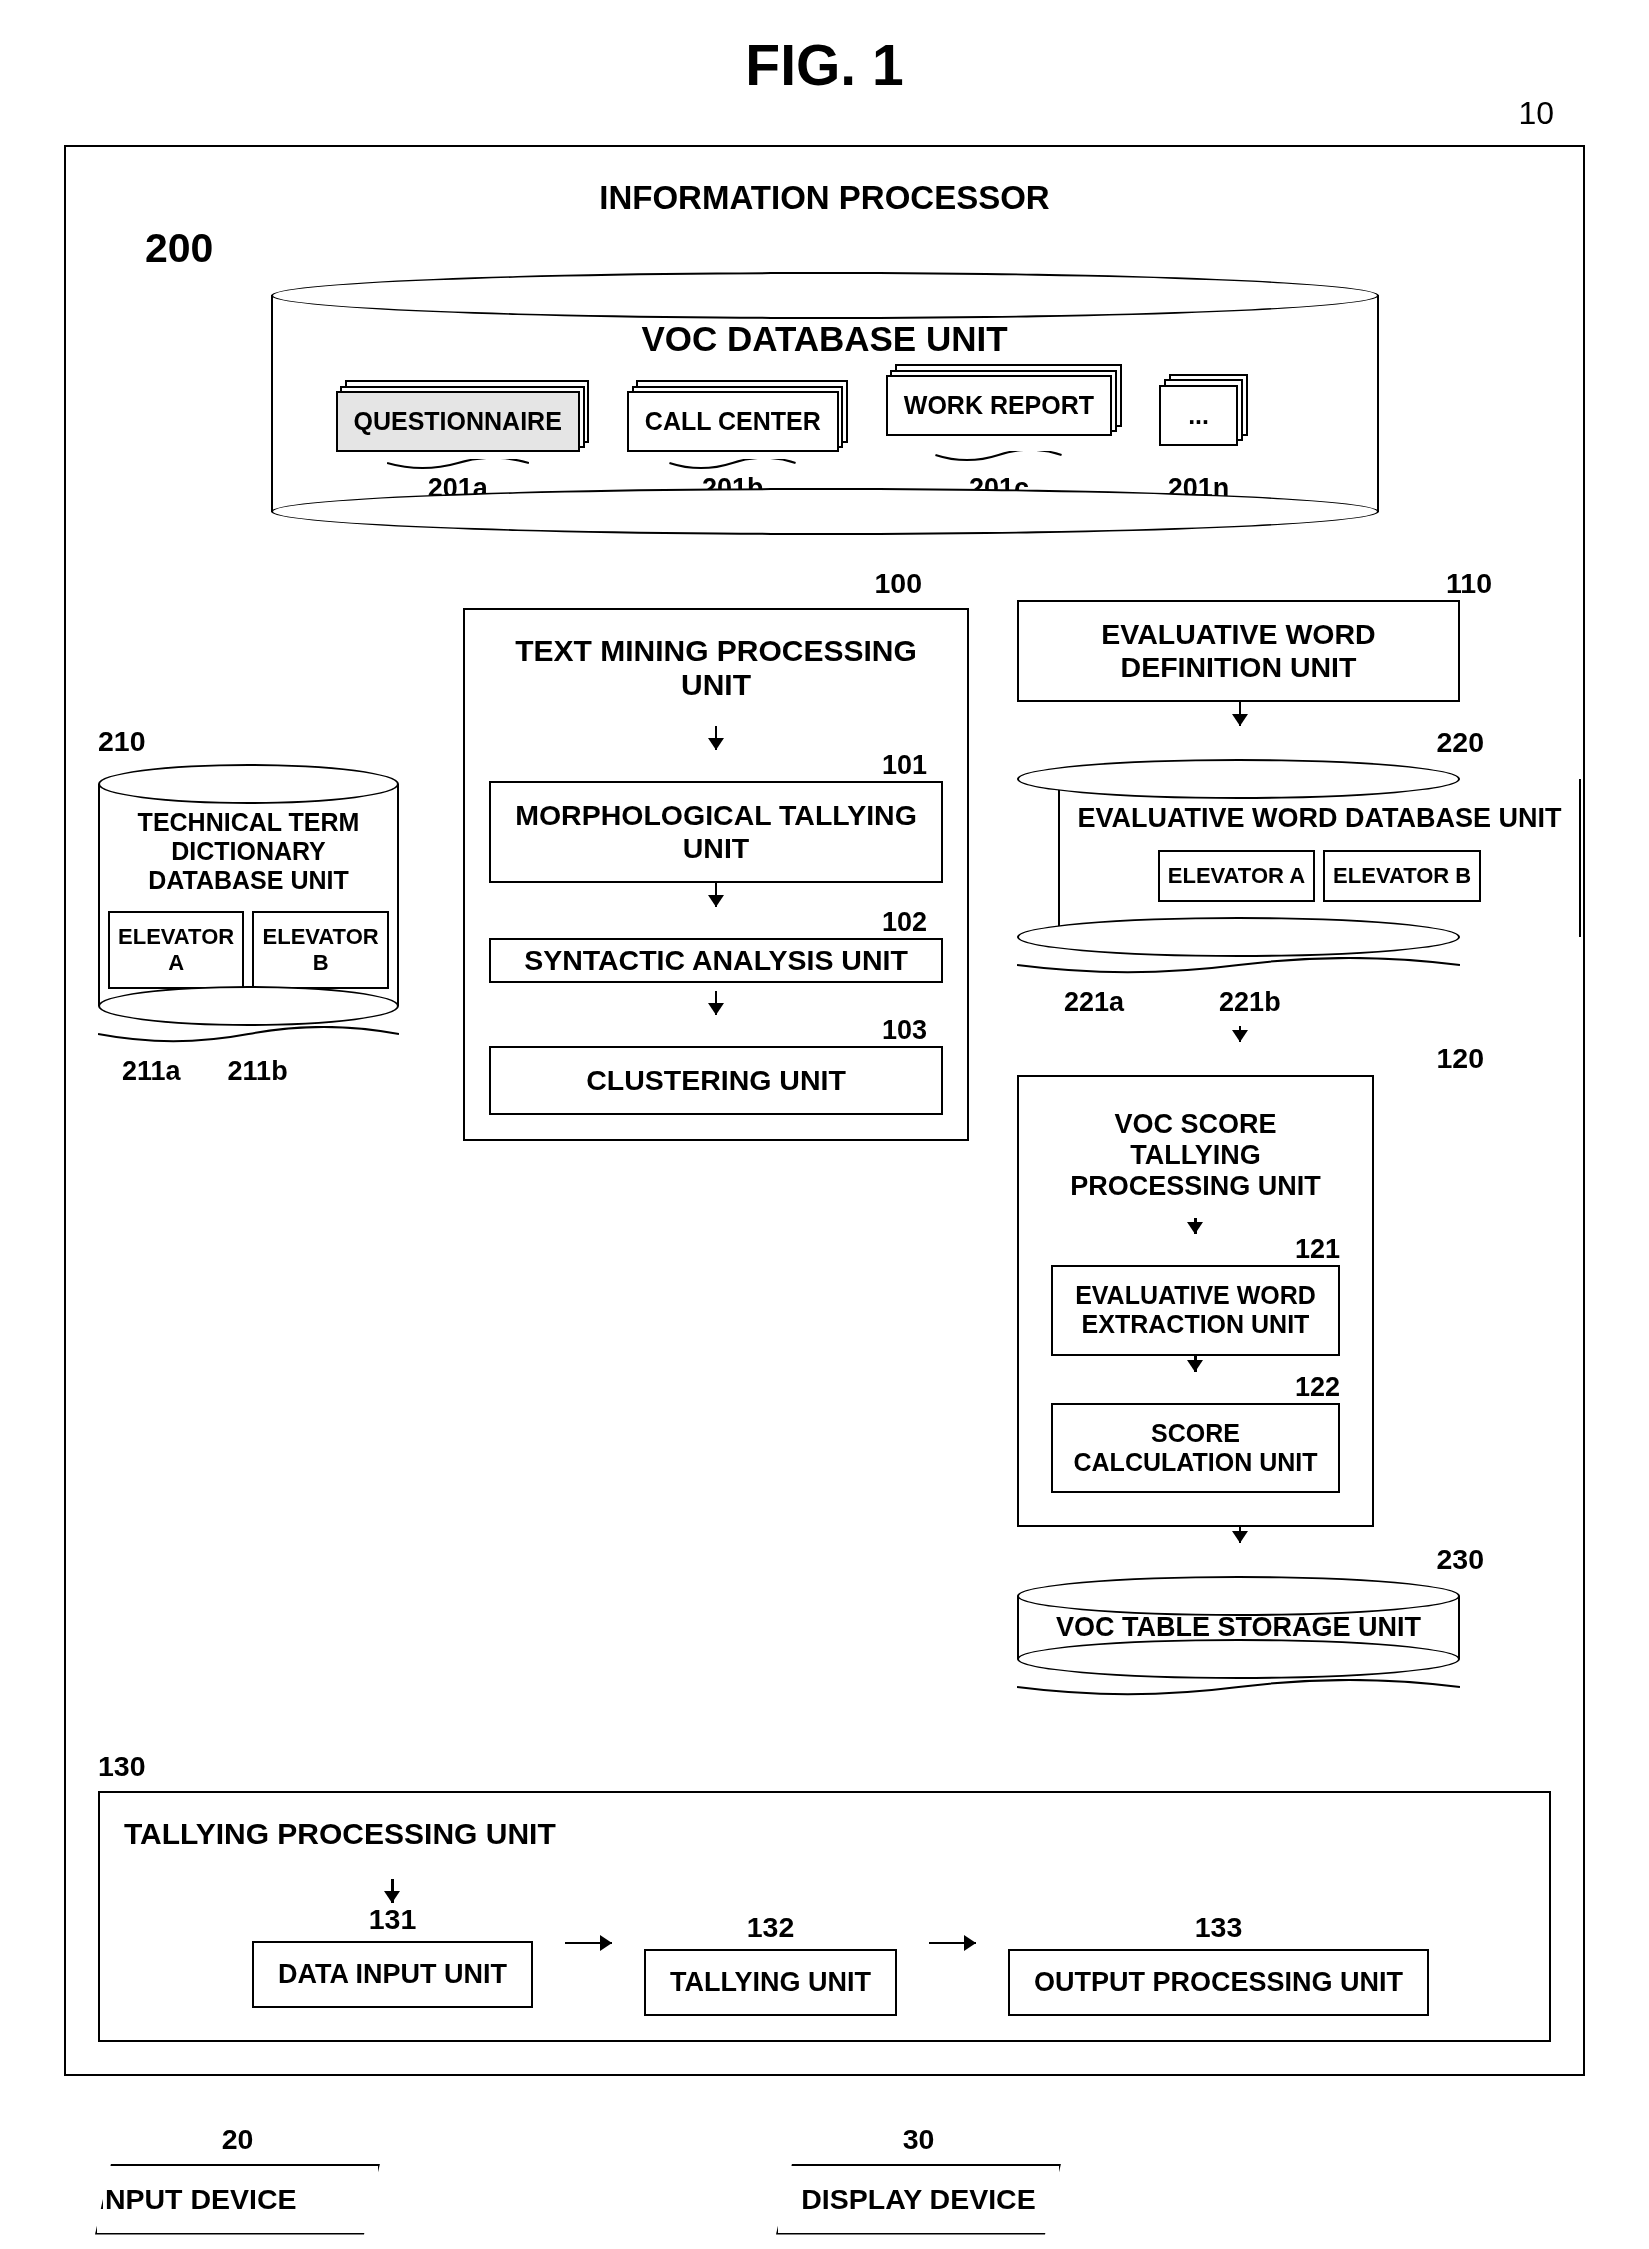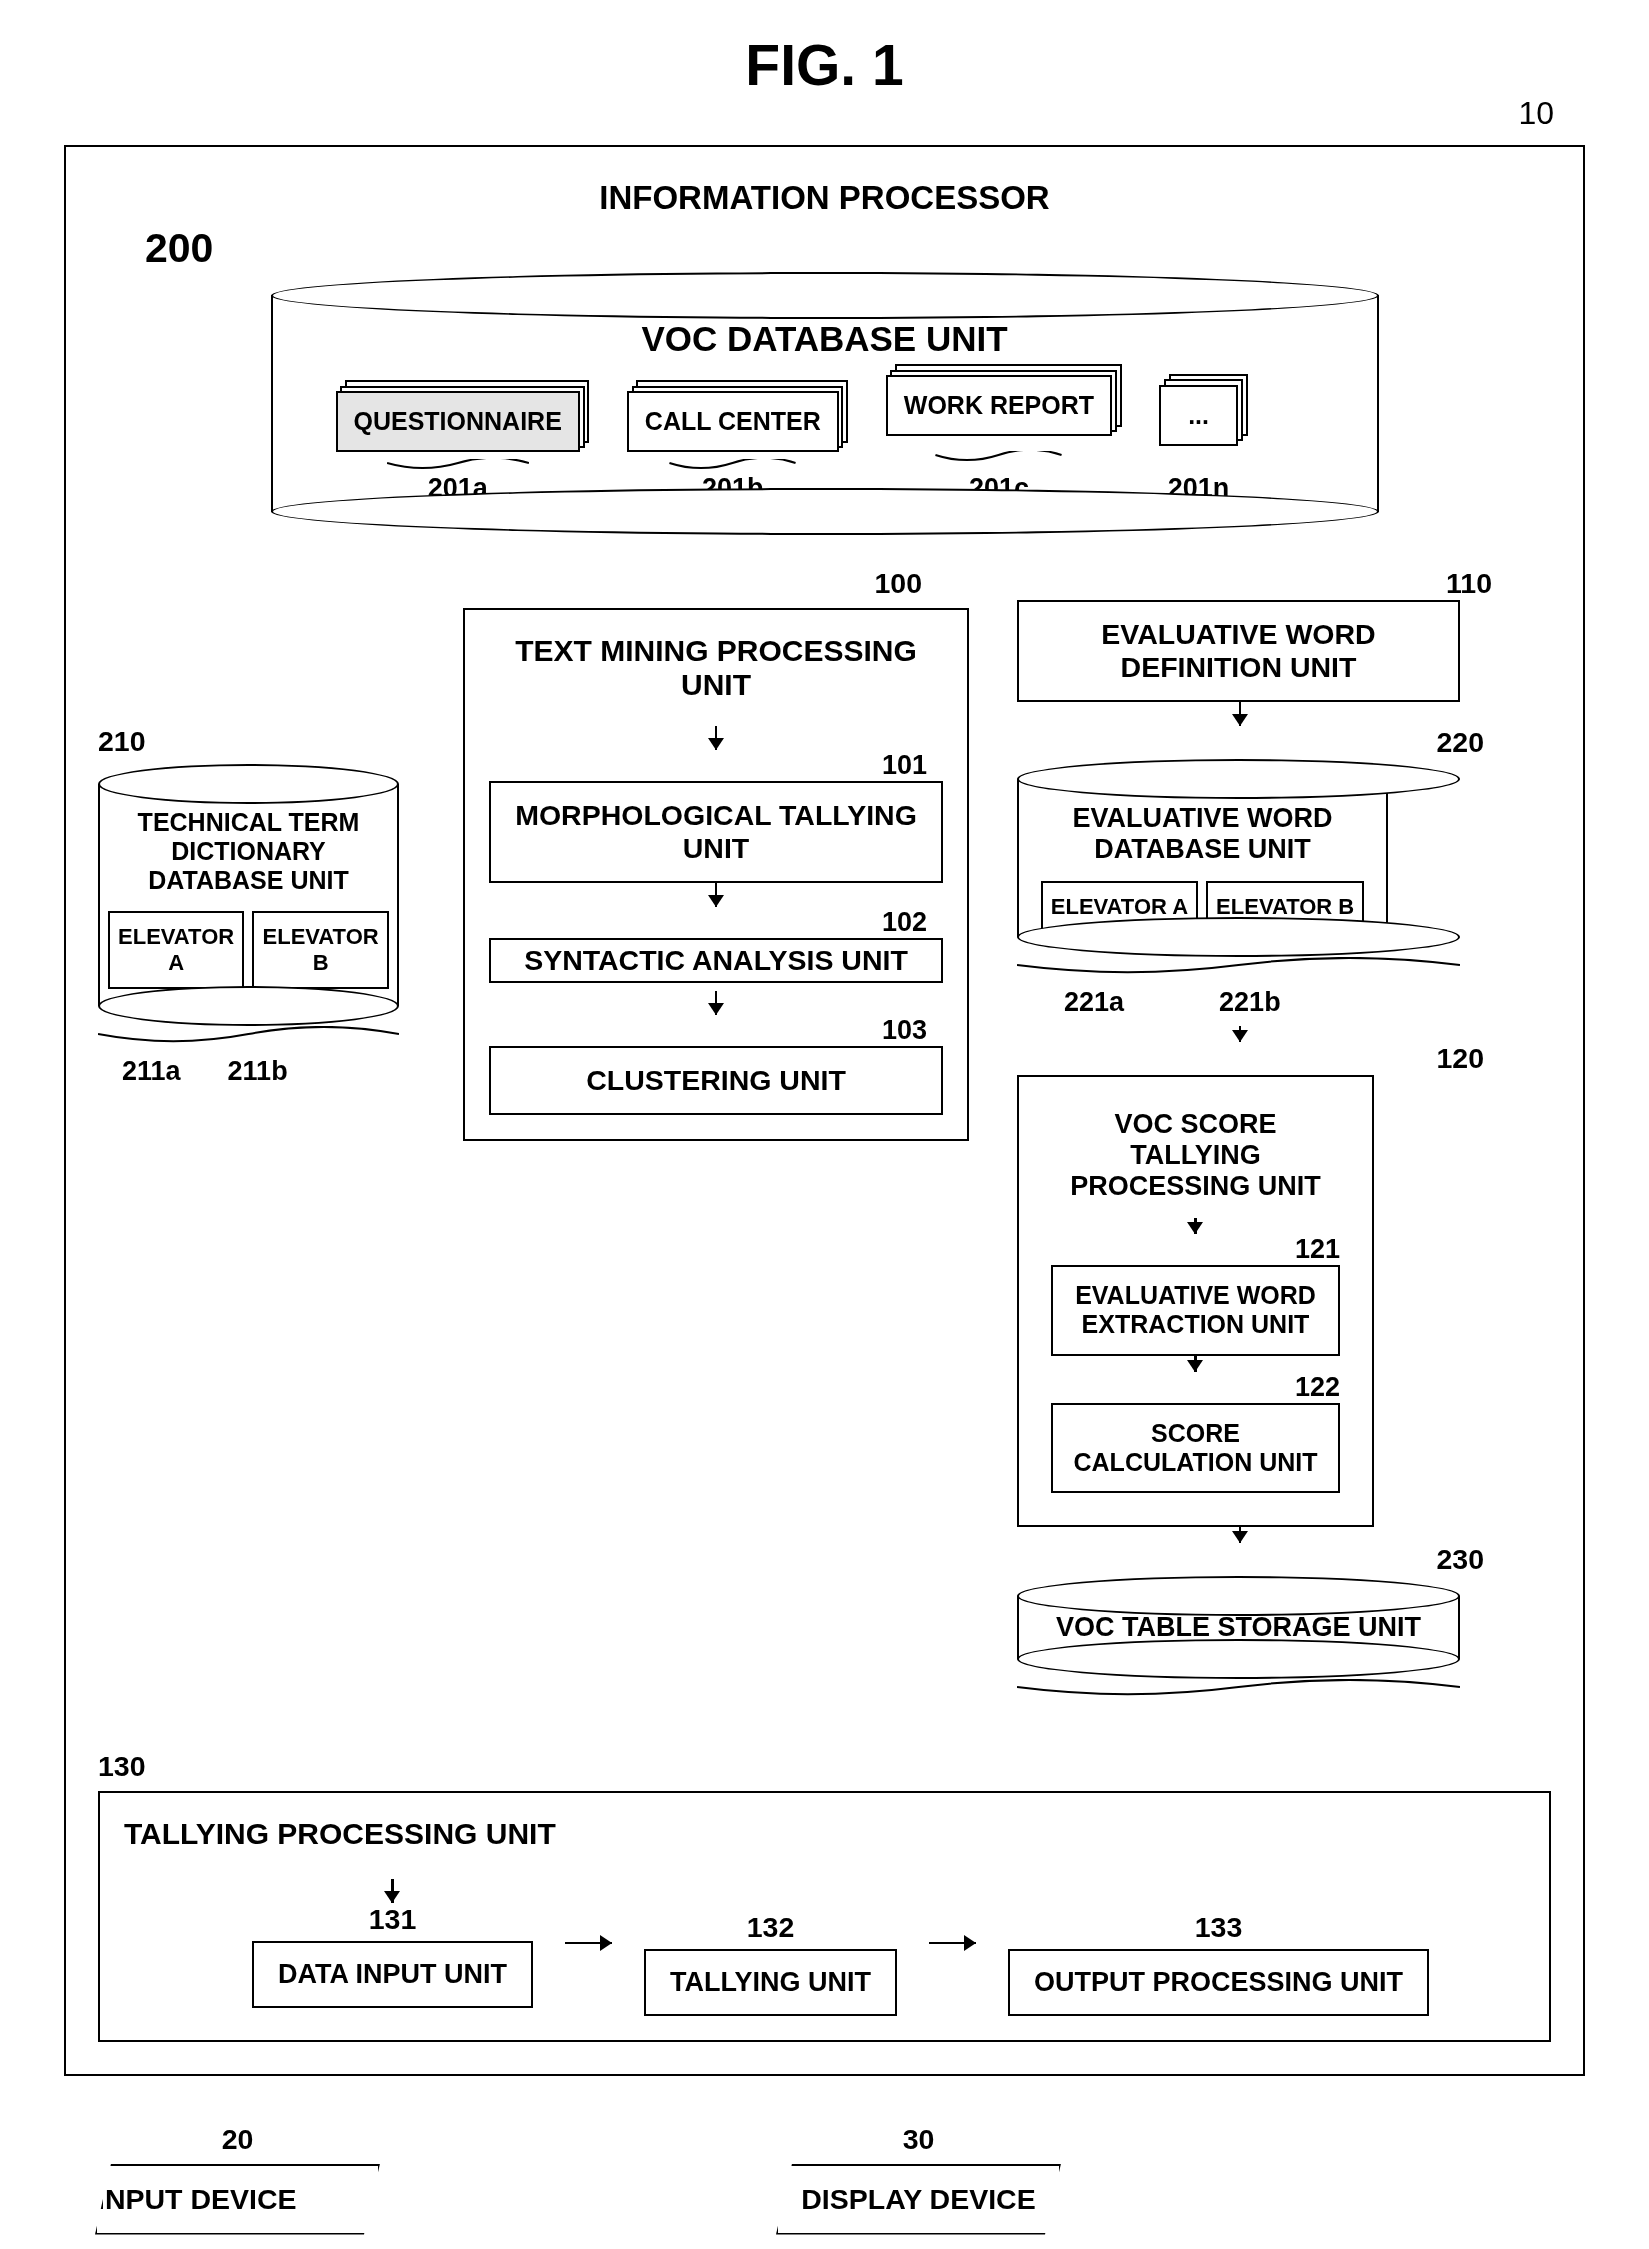--- a/index.html
+++ b/index.html
@@ -201,21 +201,21 @@
         <div style="height:24px;width:2.4px;background:#000;margin-left:222px;position:relative;">
           <div style="position:absolute;bottom:0;left:50%;transform:translateX(-50%);width:0;height:0;border-left:8px solid transparent;border-right:8px solid transparent;border-top:12px solid #000;"></div>
         </div>
 
         <div style="display:flex;justify-content:flex-end;padding-right:8px;">
           <div style="font-size:28.5px;font-weight:bold;">220</div>
         </div>
 
         <div style="position:relative;width:443px;">
           <div style="width:443px;height:40px;border:2.4px solid #000;border-radius:50%;background:#fff;position:relative;z-index:2;"></div>
-          <div style="width:371px;border-left:2.4px solid #000;border-right:2.4px solid #000;background:#fff;margin-top:-20px;padding-top:24px;position:relative;min-height:158px;">
+          <div style="width:523px;border-left:2.4px solid #000;border-right:2.4px solid #000;background:#fff;margin-top:-20px;padding-top:24px;position:relative;min-height:158px;margin-left:41px;">
             <div style="text-align:center;font-size:27px;font-weight:bold;margin-bottom:16px;">EVALUATIVE WORD DATABASE UNIT</div>
             <div style="display:flex;gap:8px;justify-content:center;padding:0 8px;">
               <div style="border:2px solid #000;padding:11px 8px;font-size:22px;font-weight:bold;text-align:center;min-width:103px;">ELEVATOR A</div>
               <div style="border:2px solid #000;padding:11px 8px;font-size:22px;font-weight:bold;text-align:center;min-width:103px;">ELEVATOR B</div>
             </div>
           </div>
           <div style="width:443px;height:40px;border:2.4px solid #000;border-radius:50%;background:#fff;margin-top:-20px;position:relative;z-index:2;"></div>
           <svg width="443" height="24" viewBox="0 0 560 30" style="display:block;">
               <path d="M0,10 Q140,28 280,10 Q420,-8 560,10" fill="none" stroke="#000" stroke-width="2.5"></path>
             </svg>

